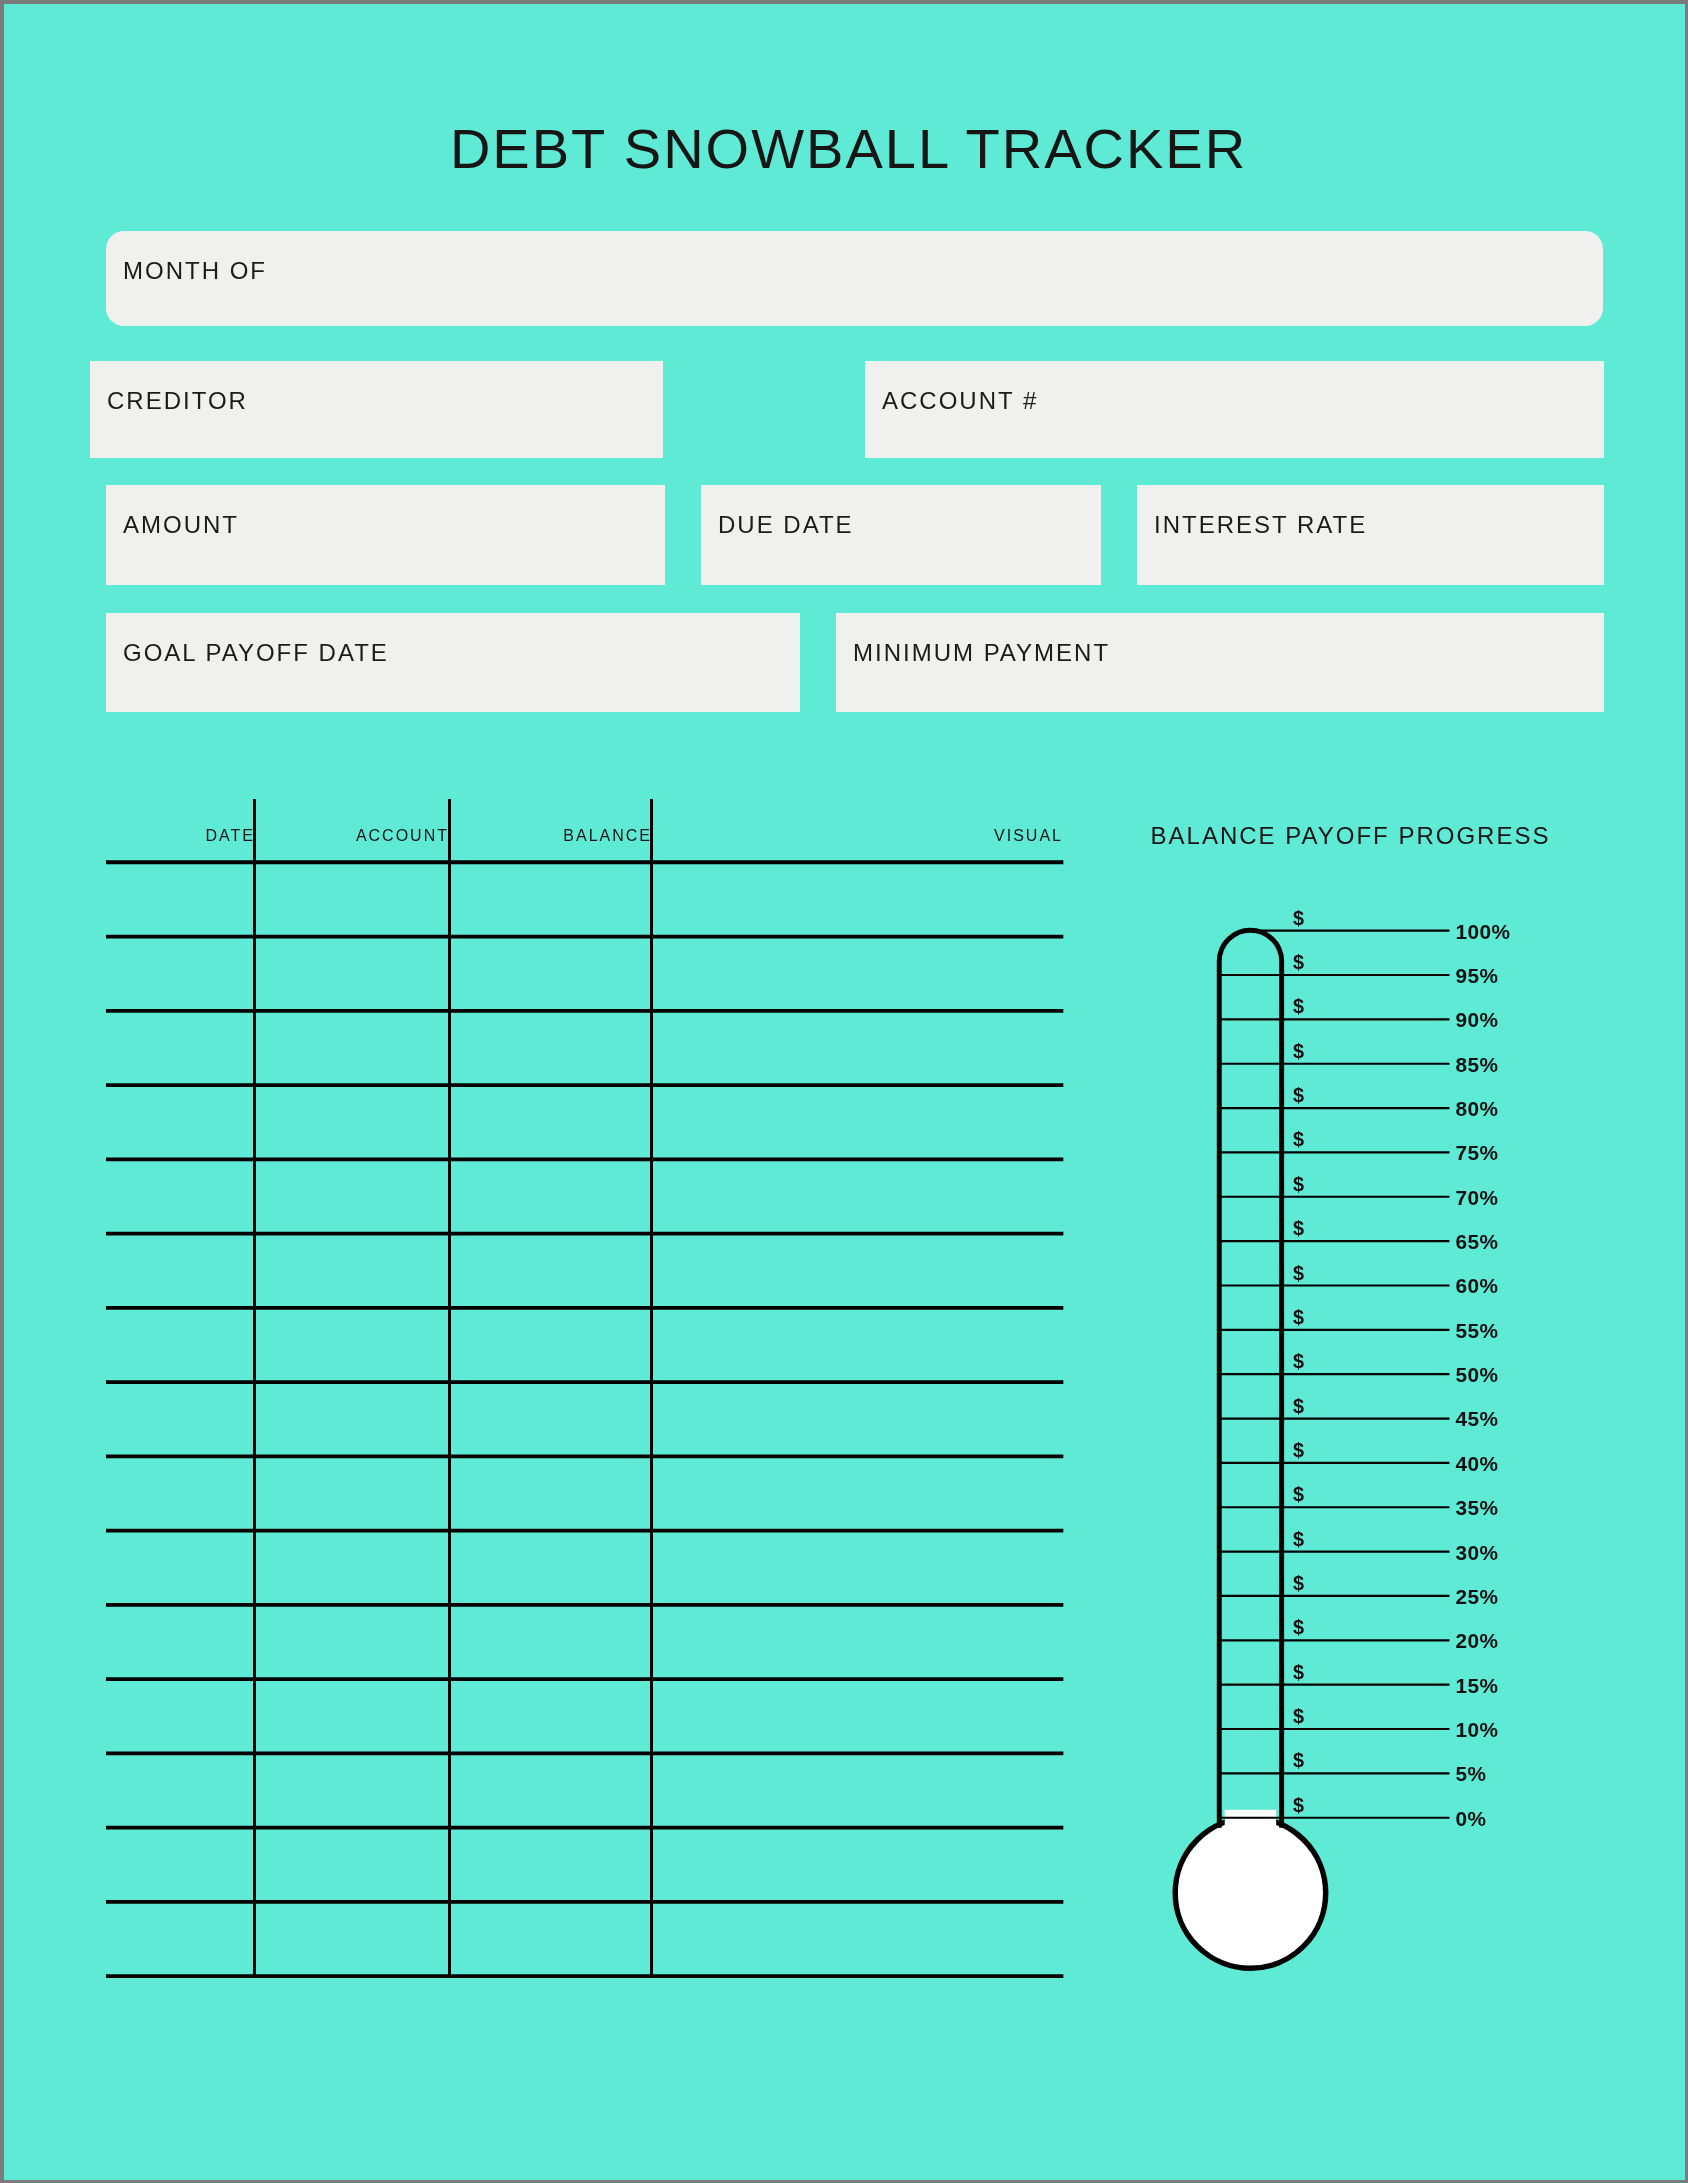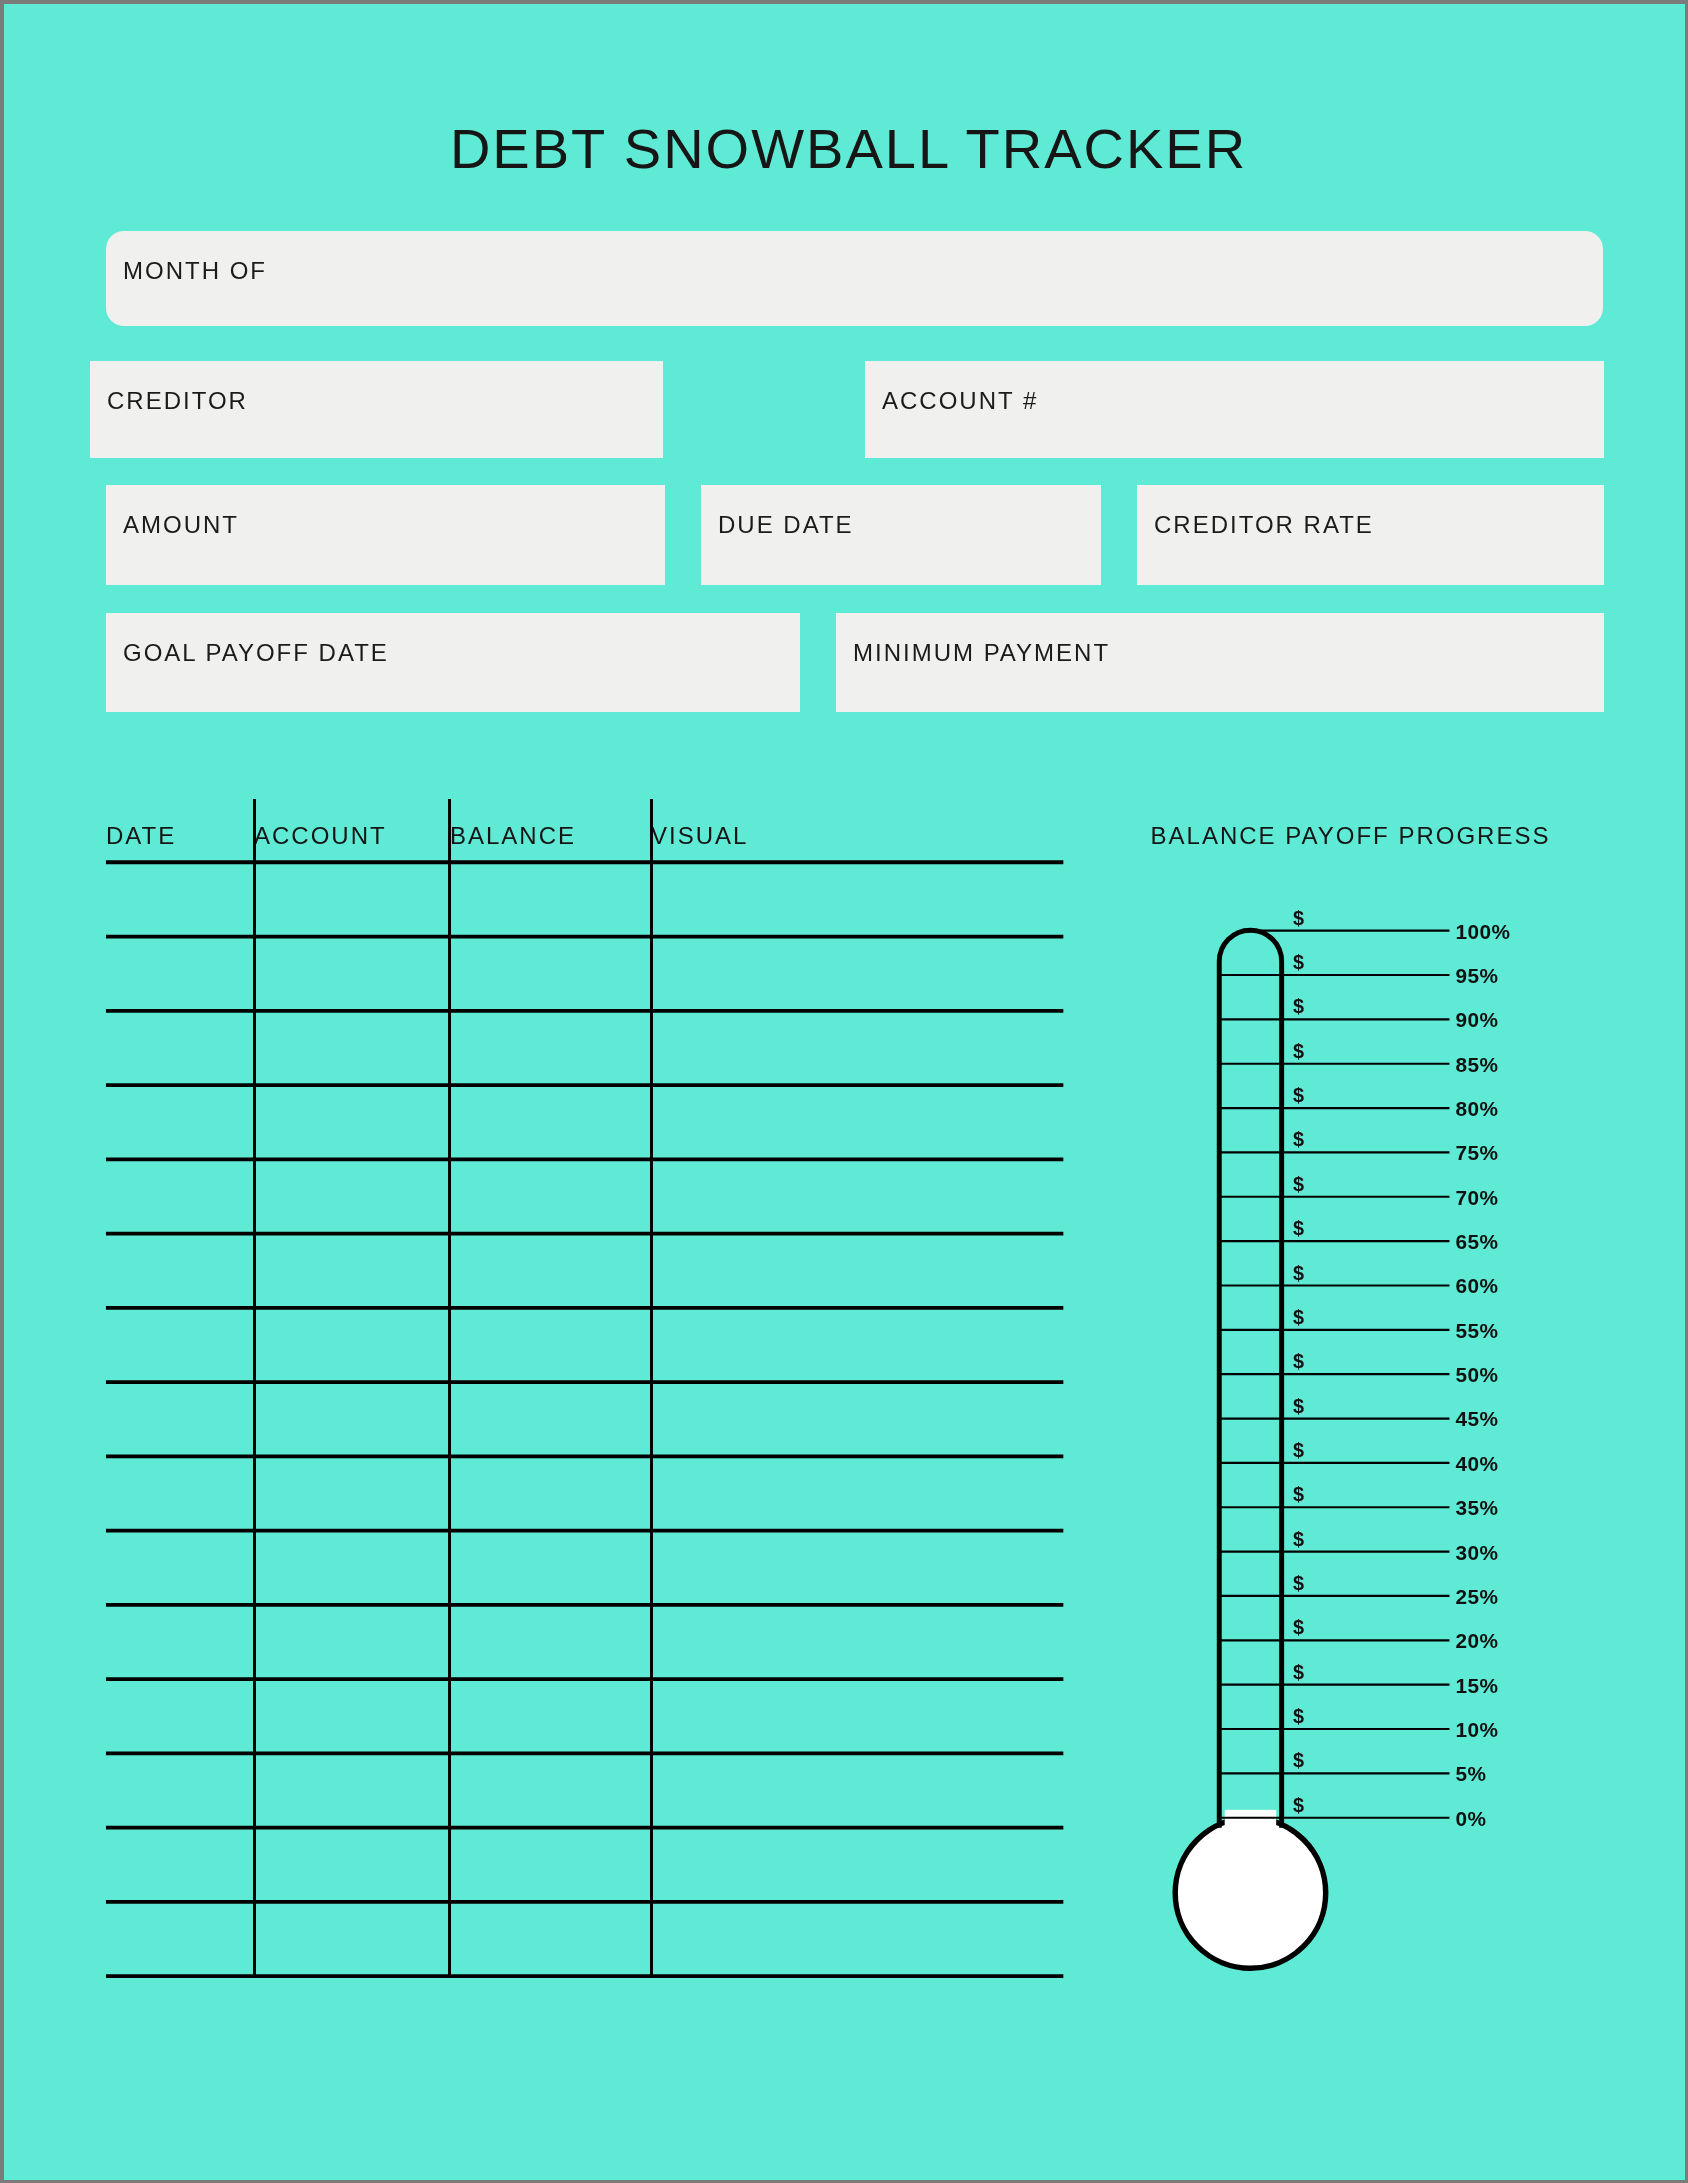--- a/index.html
+++ b/index.html
@@ -32,21 +32,21 @@
   .f-month    {left:102px;top:227px;width:1497px;height:95px;border-radius:18px;}
   .f-creditor {left:86px;top:357px;width:573px; height:97px;}
   .f-account  {left:861px;top:357px;width:739px; height:97px;}
   .f-amount   {left:102px;top:481px;width:559px; height:100px;}
   .f-duedate  {left:697px;top:481px;width:400px; height:100px;}
   .f-interest {left:1133px;top:481px;width:467px;height:100px;}
   .f-goal     {left:102px;top:609px;width:694px; height:99px;}
   .f-minpay   {left:832px;top:609px;width:768px; height:99px;}
   .th{
     position:absolute;top:817px;height:30px;line-height:30px;
-    text-align:left;font-size:24px;font-weight:300;letter-spacing:2px;
+    text-align:right;font-size:16px;font-weight:300;letter-spacing:2px;
     color:#151515;white-space:nowrap;
   }
   .th-date   {left:102px;width:149px;}
   .th-account{left:250px;width:195px;}
   .th-balance{left:446px;width:202px;}
   .th-notes  {left:647px;width:412px;}
   .therm-title{
     position:absolute;left:1089px;top:817px;width:515px;height:30px;line-height:30px;
     text-align:center;font-size:24px;font-weight:300;letter-spacing:2px;
     color:#151515;white-space:nowrap;
@@ -70,21 +70,21 @@
   <div class="field f-account">
     <span class="field-label">ACCOUNT #</span>
   </div>
   <div class="field f-amount">
     <span class="field-label">AMOUNT</span>
   </div>
   <div class="field f-duedate">
     <span class="field-label">DUE DATE</span>
   </div>
   <div class="field f-interest">
-    <span class="field-label">CREDITOR RATE</span>
+    <span class="field-label">INTEREST RATE</span>
   </div>
   <div class="field f-goal">
     <span class="field-label">GOAL PAYOFF DATE</span>
   </div>
   <div class="field f-minpay">
     <span class="field-label">MINIMUM PAYMENT</span>
   </div>
 
   <div class="th th-date">DATE</div>
   <div class="th th-account">ACCOUNT</div>

